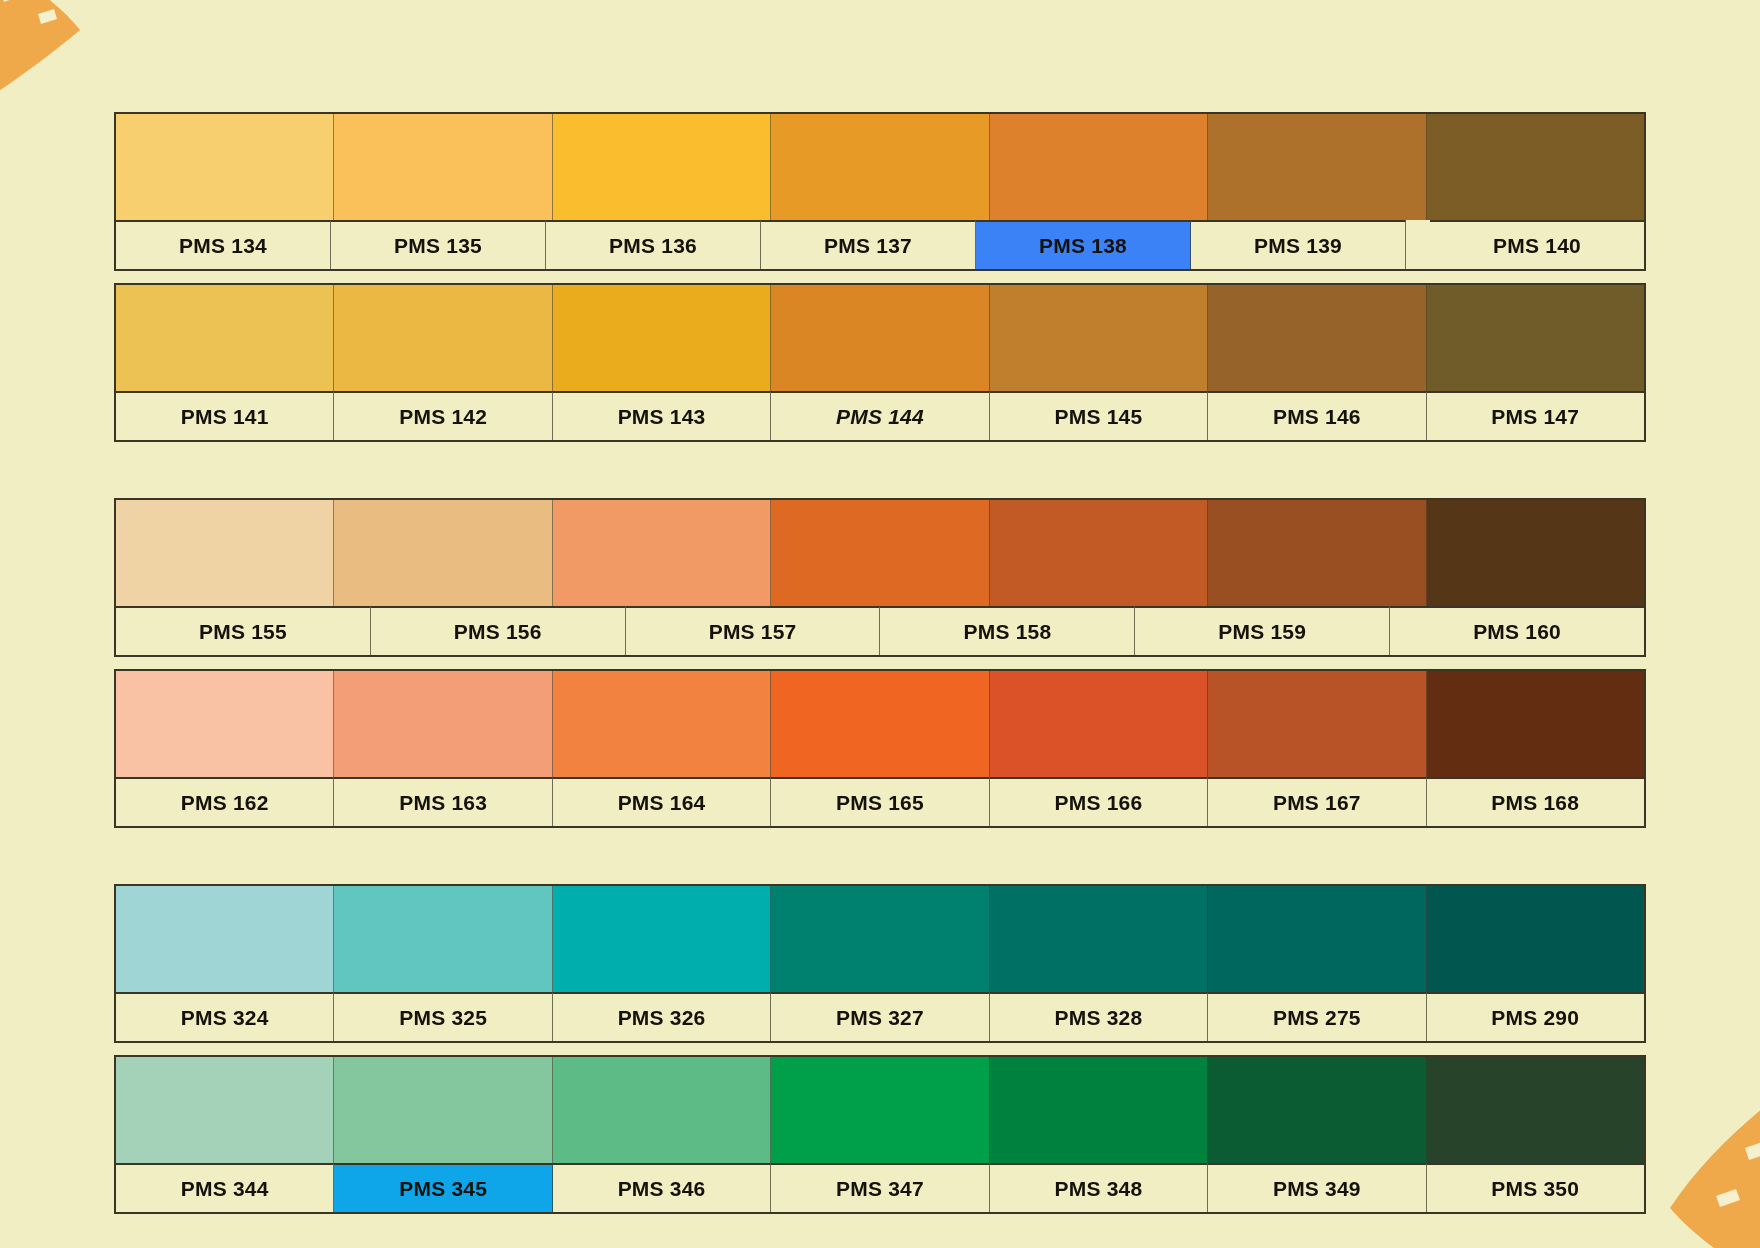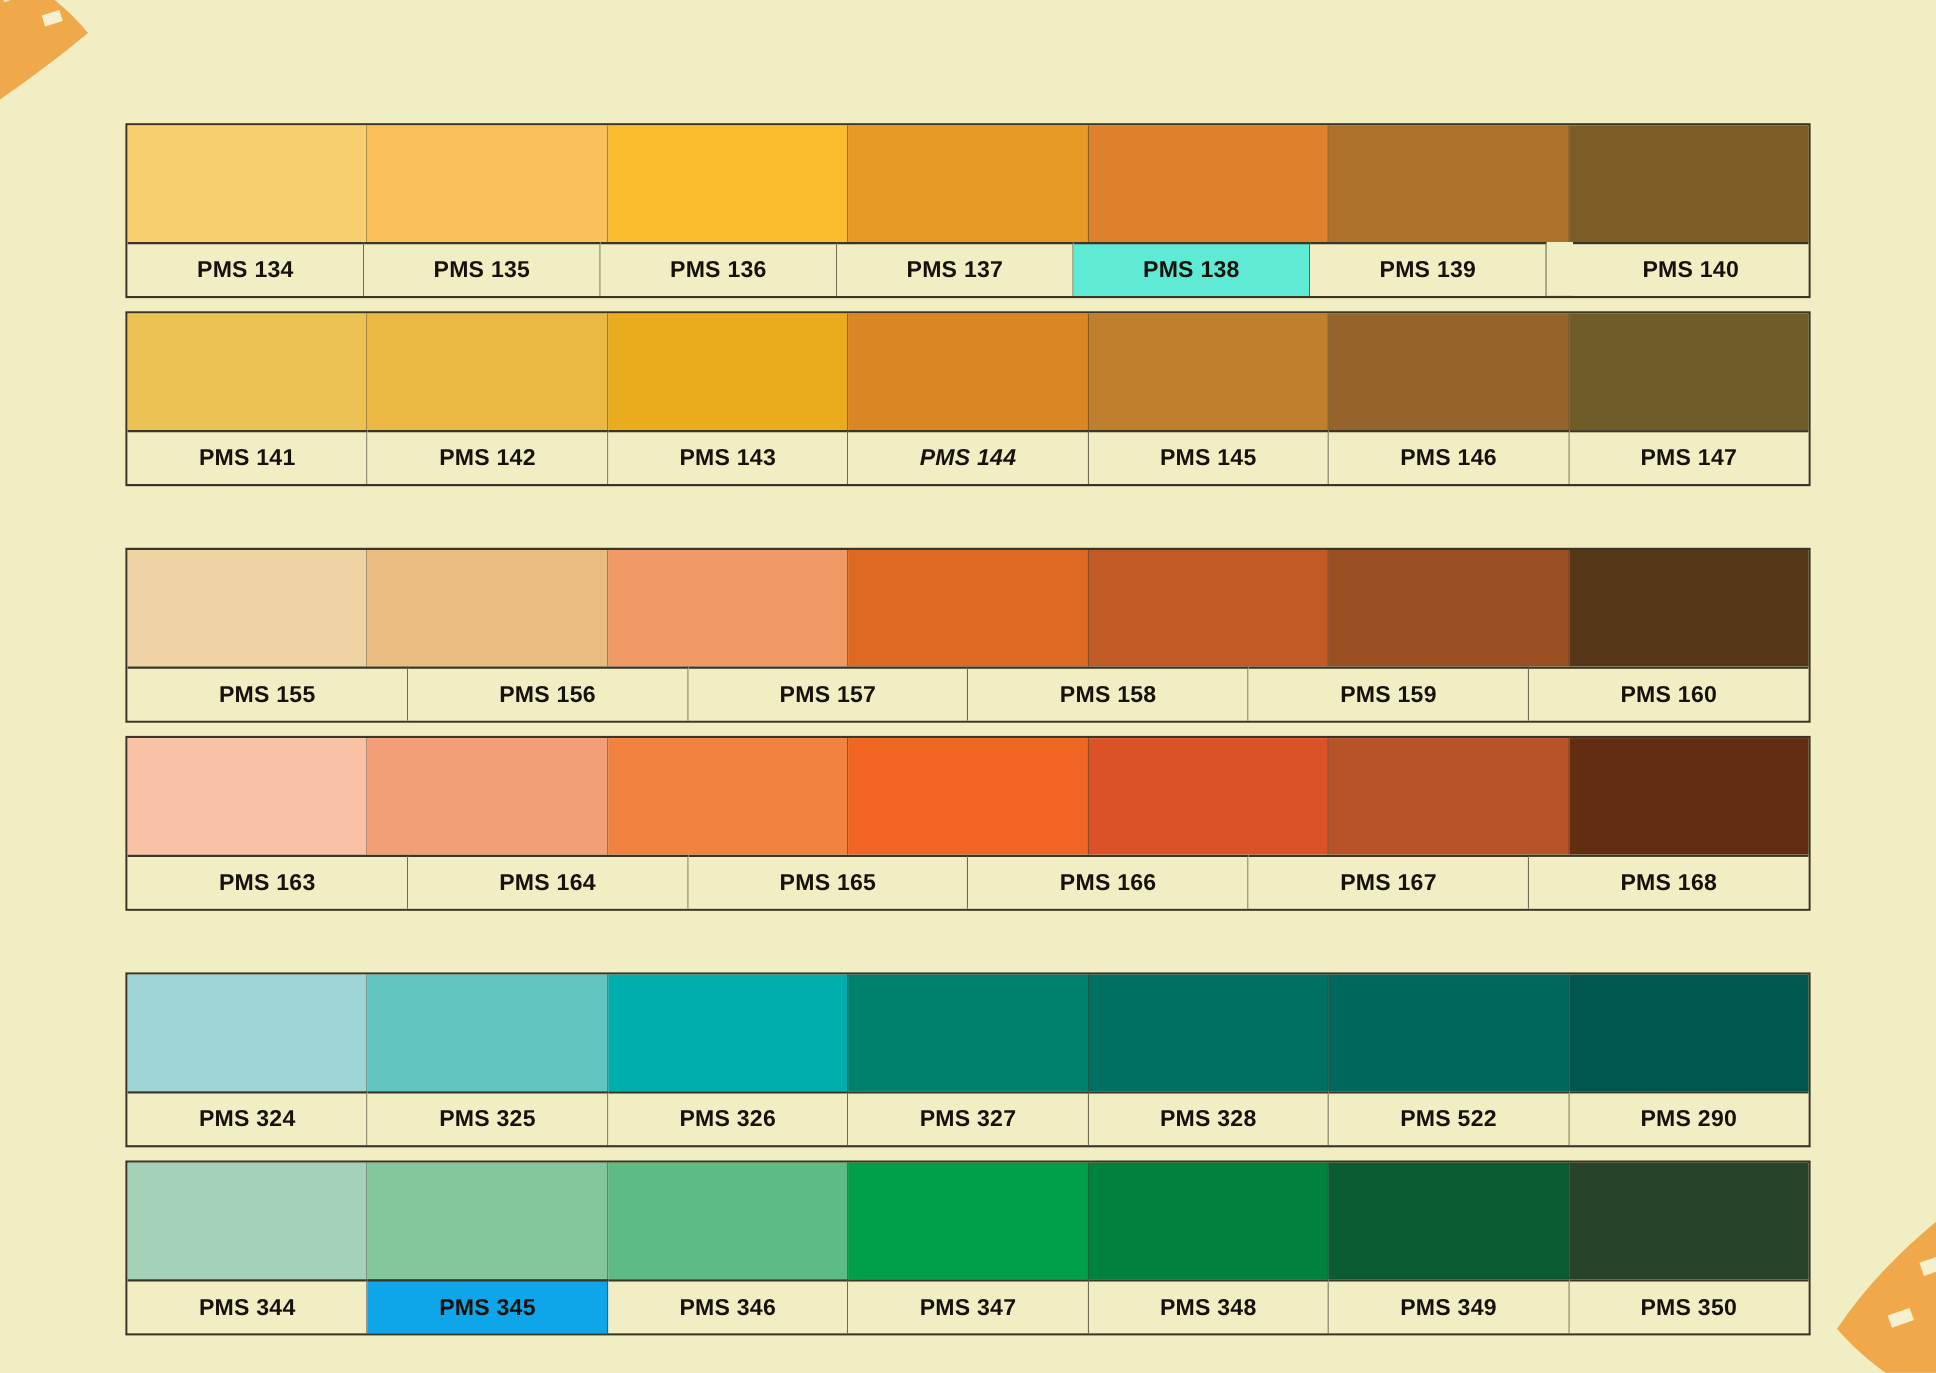--- a/index.html
+++ b/index.html
@@ -118,21 +118,21 @@
           </div>
         <div class="label-cell" style="border-top-color: rgb(59, 53, 38); background: rgb(241, 238, 196);">
             <span class="label-text" style="color: rgb(21, 18, 11);">PMS 135</span>
           </div>
         <div class="label-cell" style="border-top-color: rgb(59, 53, 38); background: rgb(241, 238, 196);">
             <span class="label-text" style="color: rgb(21, 18, 11);">PMS 136</span>
           </div>
         <div class="label-cell" style="border-top-color: rgb(59, 53, 38); background: rgb(241, 238, 196);">
             <span class="label-text" style="color: rgb(21, 18, 11);">PMS 137</span>
           </div>
-        <div class="label-cell" style="border-top-color: rgb(59, 53, 38); background: #5eead4;">
+        <div class="label-cell" style="border-top-color: rgb(59, 53, 38); background: #3b82f6;">
             <span class="label-text" style="color: rgb(21, 18, 11);">PMS 138</span>
           </div>
         <div class="label-cell" style="border-top-color: rgb(59, 53, 38); background: rgb(241, 238, 196);">
             <span class="label-text" style="color: rgb(21, 18, 11);">PMS 139</span>
           </div>
         <div class="label-cell" style="border-top-color: rgb(59, 53, 38); background: rgb(241, 238, 196); margin-left: 24px;">
             <span class="label-text" style="color: rgb(21, 18, 11);">PMS 140</span>
           </div>
       </div>
     </div>
@@ -212,20 +212,23 @@
         <div class="swatch" style="background:#f9c2a5;"></div>
         <div class="swatch" style="background:#f39e76;"></div>
         <div class="swatch" style="background:#f2823f;"></div>
         <div class="swatch" style="background:#f16522;"></div>
         <div class="swatch" style="background:#dc5228;"></div>
         <div class="swatch" style="background:#b75327;"></div>
         <div class="swatch" style="background:#622d11;"></div>
       </div>
       <div class="label-row">
         <div class="label-cell" style="border-top-color: rgb(59, 53, 38); background: rgb(241, 238, 196);">
+            <span class="label-text" style="color: rgb(21, 18, 11);">PMS 162</span>
+          </div>
+        <div class="label-cell" style="border-top-color: rgb(59, 53, 38); background: rgb(241, 238, 196);">
             <span class="label-text" style="color: rgb(21, 18, 11);">PMS 163</span>
           </div>
         <div class="label-cell" style="border-top-color: rgb(59, 53, 38); background: rgb(241, 238, 196);">
             <span class="label-text" style="color: rgb(21, 18, 11);">PMS 164</span>
           </div>
         <div class="label-cell" style="border-top-color: rgb(59, 53, 38); background: rgb(241, 238, 196);">
             <span class="label-text" style="color: rgb(21, 18, 11);">PMS 165</span>
           </div>
         <div class="label-cell" style="border-top-color: rgb(59, 53, 38); background: rgb(241, 238, 196);">
             <span class="label-text" style="color: rgb(21, 18, 11);">PMS 166</span>
@@ -262,21 +265,21 @@
         <div class="label-cell" style="border-top-color: rgb(59, 53, 38); background: rgb(241, 238, 196);">
             <span class="label-text" style="color: rgb(21, 18, 11);">PMS 326</span>
           </div>
         <div class="label-cell" style="border-top-color: rgb(59, 53, 38); background: rgb(241, 238, 196);">
             <span class="label-text" style="color: rgb(21, 18, 11);">PMS 327</span>
           </div>
         <div class="label-cell" style="border-top-color: rgb(59, 53, 38); background: rgb(241, 238, 196); text-align: center;">
             <span class="label-text" style="color: rgb(21, 18, 11);">PMS 328</span>
           </div>
         <div class="label-cell" style="border-top-color: rgb(59, 53, 38); background: rgb(241, 238, 196);">
-            <span class="label-text" style="color: rgb(21, 18, 11);">PMS 522</span>
+            <span class="label-text" style="color: rgb(21, 18, 11);">PMS 275</span>
           </div>
         <div class="label-cell" style="border-top-color: rgb(59, 53, 38); background: rgb(241, 238, 196);">
             <span class="label-text" style="color: rgb(21, 18, 11);">PMS 290</span>
           </div>
       </div>
     </div>
 
     <div class="palette" style="border-color: rgb(59, 53, 38); background: rgb(241, 238, 196);">
       <div class="swatch-row">
         <div class="swatch" style="background:#a3d2b8;"></div>

